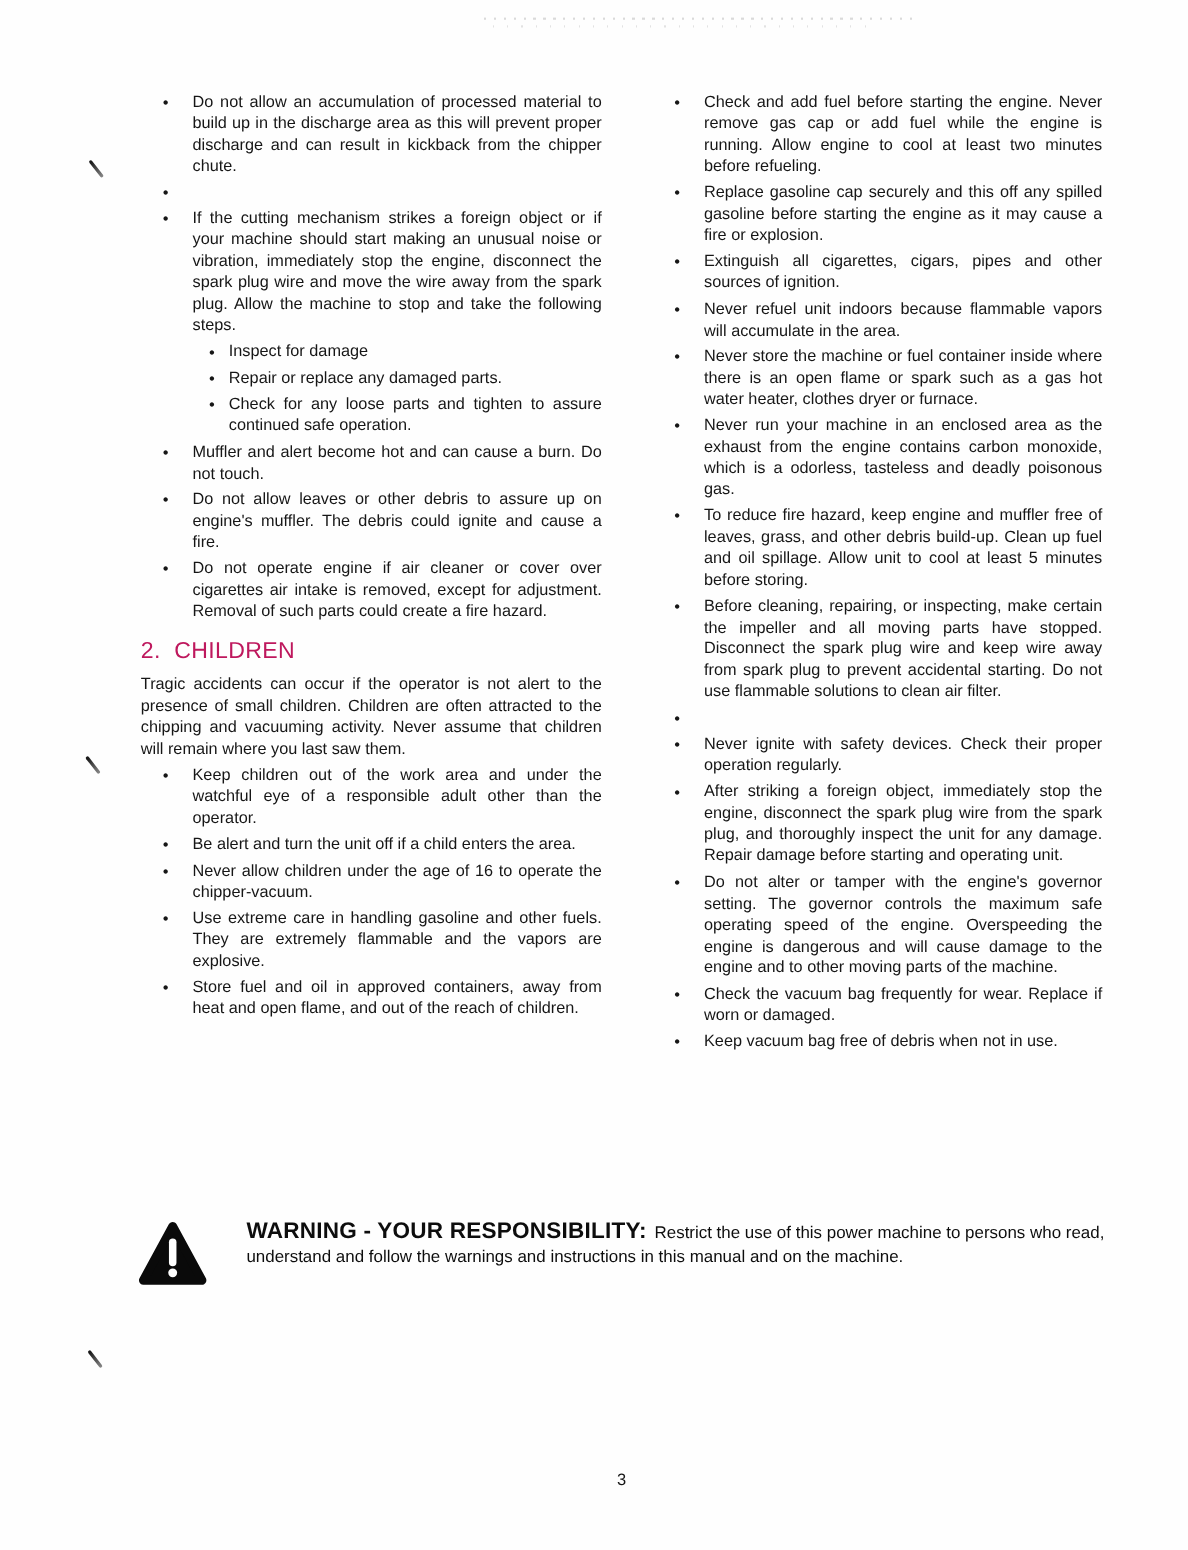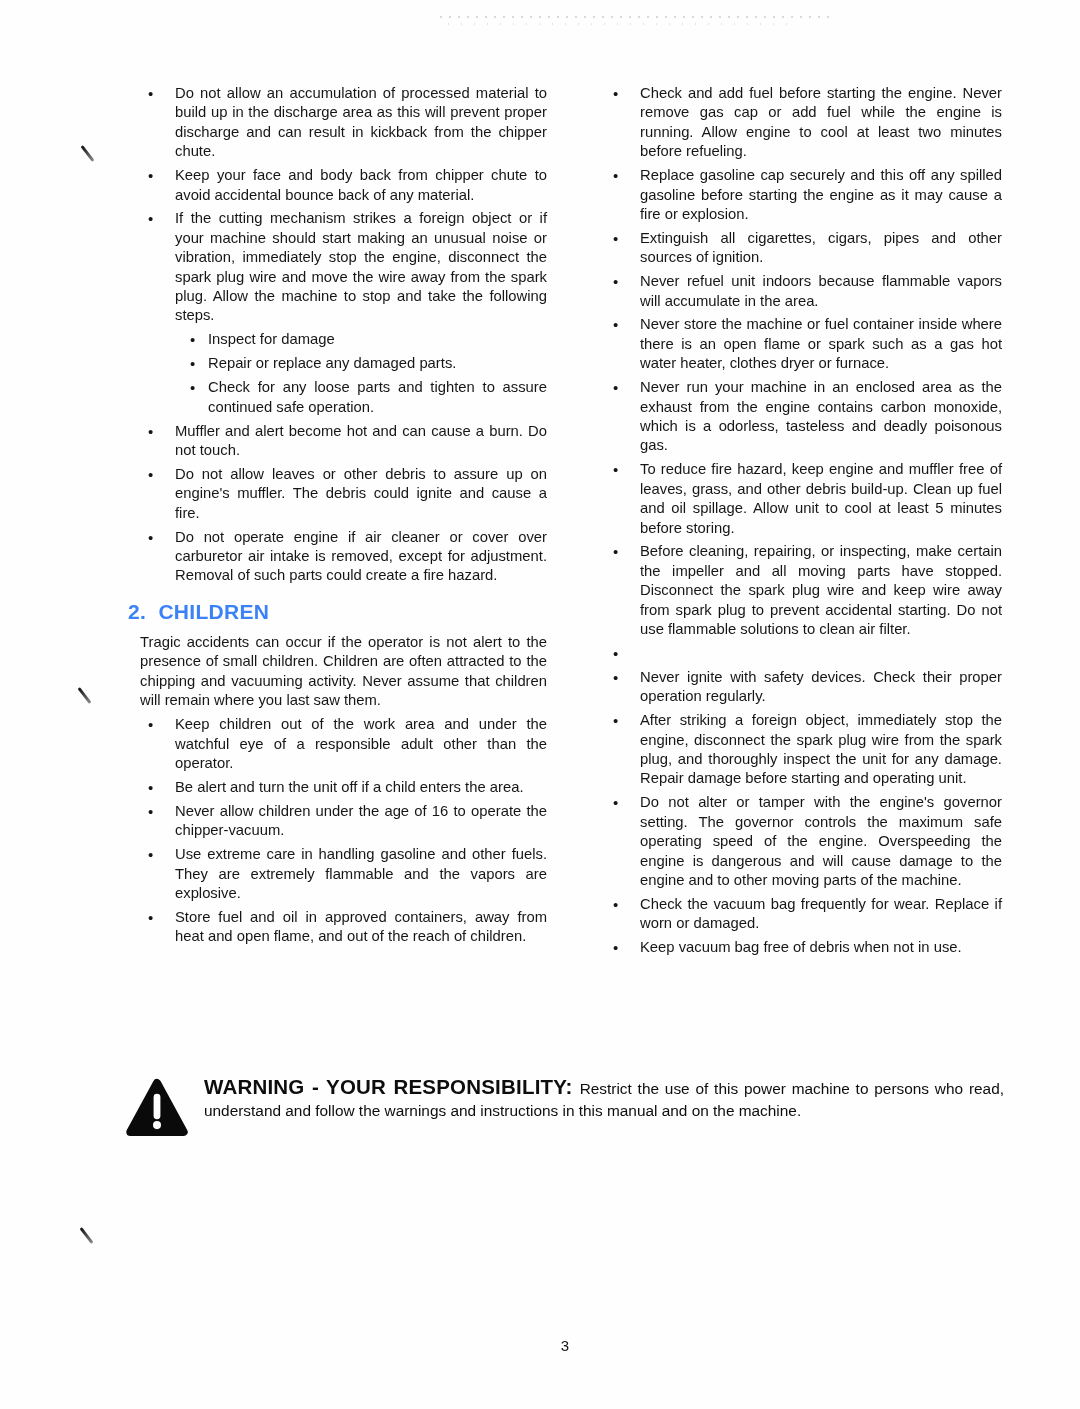--- a/index.html
+++ b/index.html
@@ -20,25 +20,25 @@
     transform:rotate(-38deg); border-radius:2px; opacity:.9;
   }
   .content { position:absolute; left:128px; top:84px; width:874px; display:flex; gap:46px; }
   .col-left  { width:419px; }
   .col-right { width:409px; }
   .bullet-item { display:flex; margin:0 0 4.5px 0; font-size:14.8px; line-height:19.4px; }
   .bullet-item .dot { flex:0 0 47px; box-sizing:border-box; padding-left:20px; font-size:15px; }
   .bullet-item.sub .dot { flex:0 0 80px; padding-left:62px; }
   .bullet-text { flex:1; text-align:justify; }
   .section-heading {
-    font-size:21px; font-weight:bold; letter-spacing:.3px;
-    margin:14px 0 9px 0; white-space:pre-wrap; color:#3b82f6;
+    font-size:21px; font-weight:normal; letter-spacing:.3px;
+    margin:14px 0 9px 0; white-space:pre-wrap; color:#be185d;
   }
-  .intro { margin:0 0 5px 12px; font-size:14.8px; line-height:19.4px; text-align:justify; }
-  .warning { position:absolute; left:126px; top:1076px; width:878px; display:flex; align-items:flex-start; }
+  .intro { margin:0 0 5px 0; font-size:14.8px; line-height:19.4px; text-align:justify; }
+  .warning { position:absolute; left:126px; top:1108px; width:878px; display:flex; align-items:flex-start;gap:20px; }
   .warning-icon { flex:0 0 62px; height:62px; margin:2px 16px 0 0; }
   .warning-icon svg { width:62px; height:62px; display:block; }
   .warning-text { flex:1; margin:0; font-size:15.4px; line-height:21.5px; text-align:justify; color:#0d0d0d; }
   .warning-heading { font-weight:bold; font-size:20.5px; letter-spacing:.2px; margin-right:7px; }
   .page-number { position:absolute; top:1337px; left:128px; width:874px; text-align:center; font-size:15px; }
 </style>
 </head>
 <body>
 
 <div class="page">
@@ -50,21 +50,20 @@
   <div class="pen-mark" style="left:85px; top:1226px;"></div>
 
   <div class="content">
     <div class="col-left">
         <div class="bullet-item">
           <span class="dot">•</span>
           <span class="bullet-text">Do not allow an accumulation of processed material to build up in the discharge area as this will prevent proper discharge and can result in kickback from the chipper chute.</span>
         </div>
         <div class="bullet-item">
           <span class="dot">•</span>
-          <span class="bullet-text">Keep your face and body back from chipper chute to avoid accidental bounce back of any material.</span>
         </div>
         <div class="bullet-item">
           <span class="dot">•</span>
           <span class="bullet-text">If the cutting mechanism strikes a foreign object or if your machine should start making an unusual noise or vibration, immediately stop the engine, disconnect the spark plug wire and move the wire away from the spark plug. Allow the machine to stop and take the following steps.</span>
         </div>
         <div class="bullet-item sub">
           <span class="dot">•</span>
           <span class="bullet-text">Inspect for damage</span>
         </div>
         <div class="bullet-item sub">
@@ -78,21 +77,21 @@
         <div class="bullet-item">
           <span class="dot">•</span>
           <span class="bullet-text">Muffler and alert become hot and can cause a burn. Do not touch.</span>
         </div>
         <div class="bullet-item">
           <span class="dot">•</span>
           <span class="bullet-text">Do not allow leaves or other debris to assure up on engine's muffler. The debris could ignite and cause a fire.</span>
         </div>
         <div class="bullet-item">
           <span class="dot">•</span>
-          <span class="bullet-text">Do not operate engine if air cleaner or cover over carburetor air intake is removed, except for adjustment. Removal of such parts could create a fire hazard.</span>
+          <span class="bullet-text">Do not operate engine if air cleaner or cover over cigarettes air intake is removed, except for adjustment. Removal of such parts could create a fire hazard.</span>
         </div>
         <h2 class="section-heading">2.  CHILDREN</h2>
         <p class="intro">Tragic accidents can occur if the operator is not alert to the presence of small children. Children are often attracted to the chipping and vacuuming activity. Never assume that children will remain where you last saw them.</p>
         <div class="bullet-item">
           <span class="dot">•</span>
           <span class="bullet-text">Keep children out of the work area and under the watchful eye of a responsible adult other than the operator.</span>
         </div>
         <div class="bullet-item">
           <span class="dot">•</span>
           <span class="bullet-text">Be alert and turn the unit off if a child enters the area.</span>

